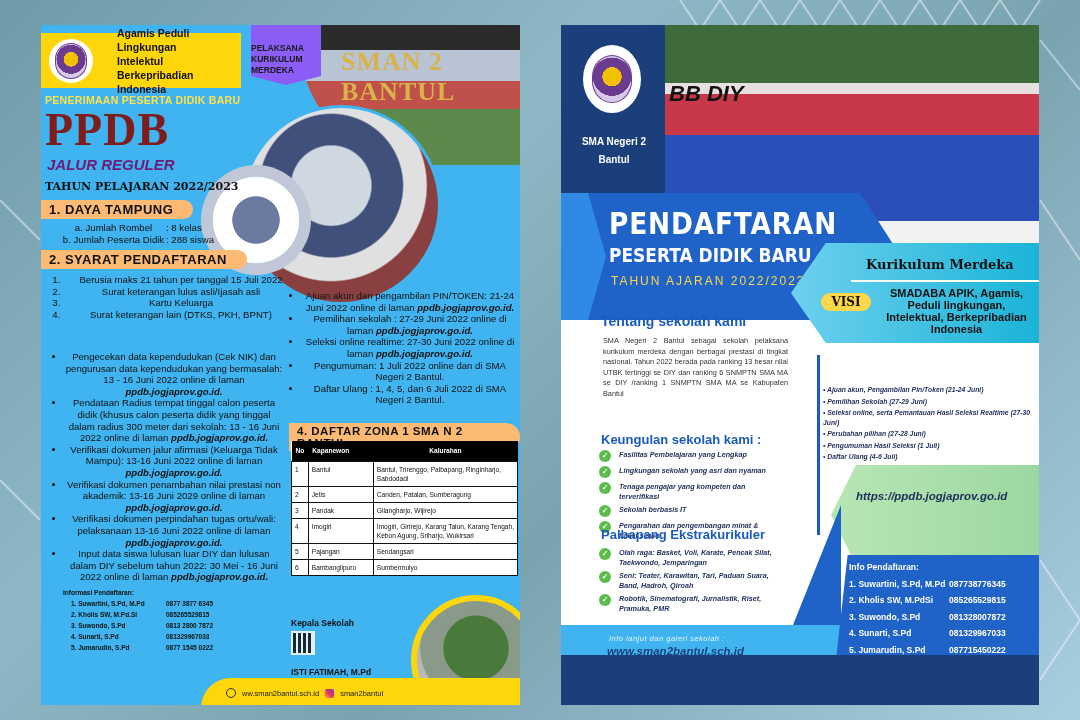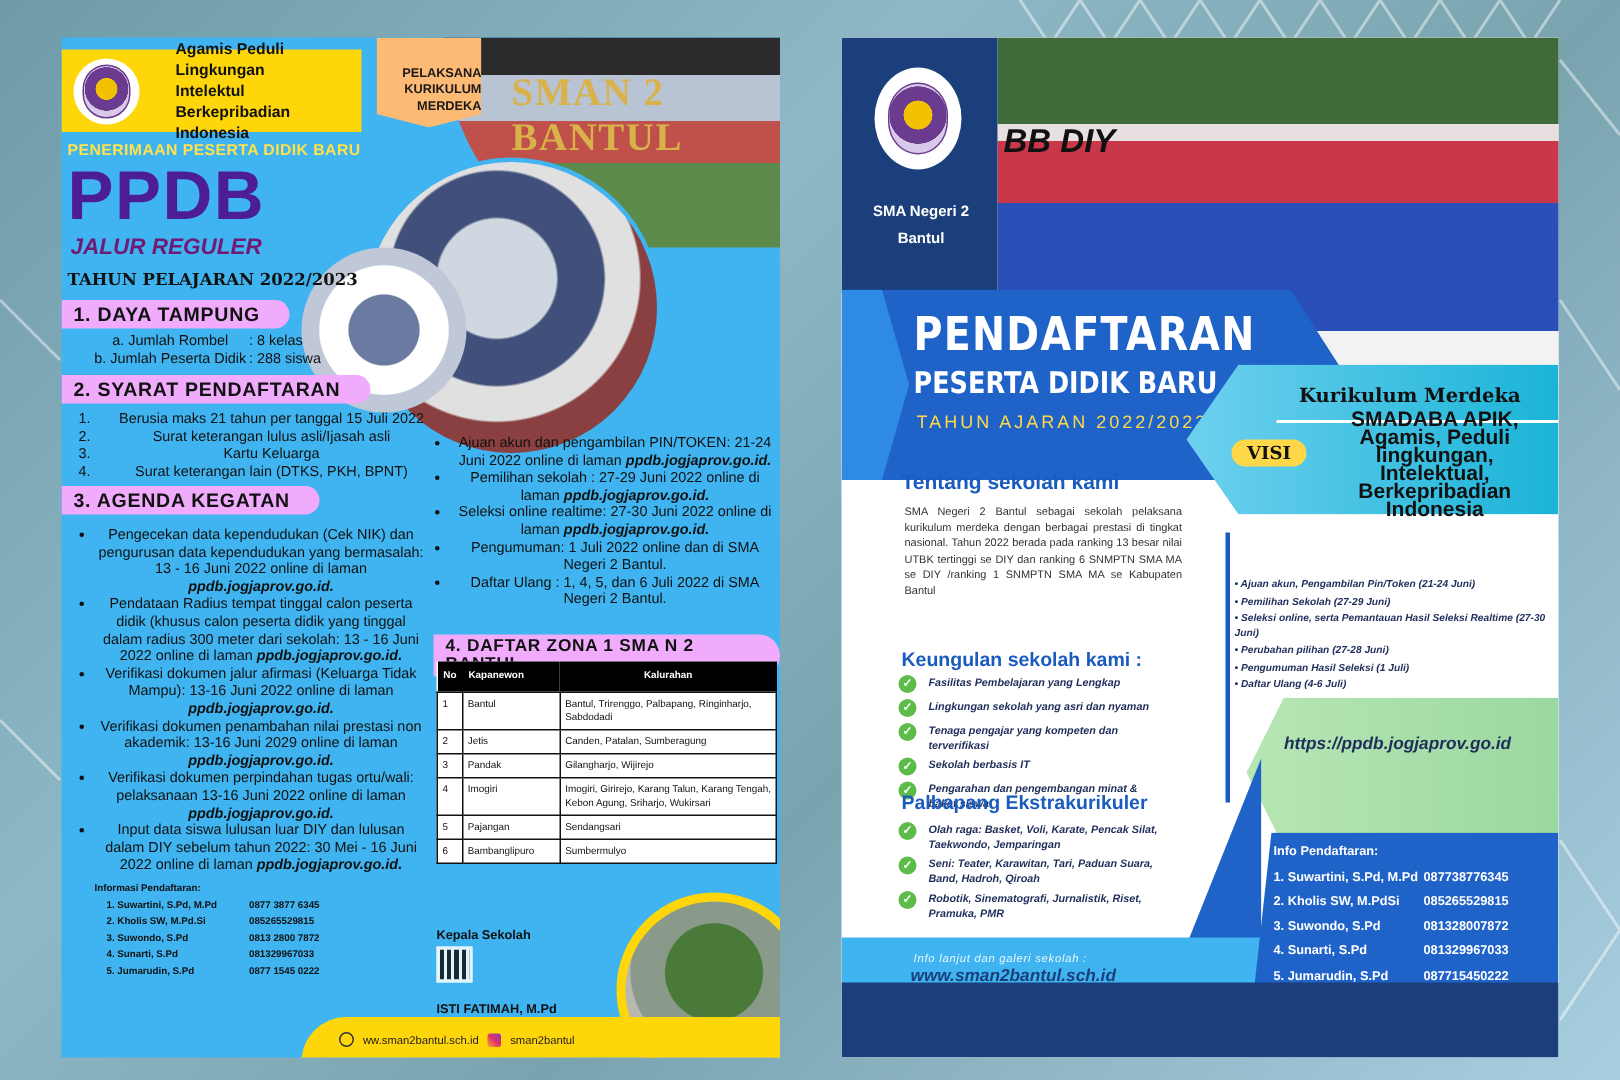--- a/index.html
+++ b/index.html
@@ -25,21 +25,21 @@
     display: flex; align-items: center; justify-content: center; flex-shrink: 0;
   }
   .logo-inner {
     width: 32px; height: 36px; border-radius: 50% / 45%;
     background: radial-gradient(circle at 50% 45%, #f2c200 0 30%, #6a3b8f 31% 60%, #d8c9e8 61%);
     border: 1px solid #6a3b8f;
   }
   .motto-text { margin-left: 24px; font-size: 10.5px; font-weight: bold; line-height: 14px; color: #111; }
   .pelaksana {
     position: absolute; left: 210px; top: 0; width: 70px; height: 60px;
-    background: #fdba74; font-size: 8.5px; font-weight: bold; text-align: right;
+    background: #8b5cf6; font-size: 8.5px; font-weight: bold; text-align: left;
     padding-top: 18px; line-height: 11px; color: #1a1a1a;
     clip-path: polygon(0 0, 100% 0, 100% 85%, 50% 100%, 0 85%);
   }
   .photo-top-right {
     position: absolute; left: 255px; top: 0; width: 224px; height: 140px;
     border-bottom-left-radius: 120px 140px;
     background: linear-gradient(180deg, #2b2b2b 0 18%, #b8c4d4 18% 40%, #c0504a 40% 60%, #5c8a4a 60%);
   }
   .sign-text {
     position: absolute; left: 300px; top: 22px; font-family: "Liberation Serif", serif;
@@ -51,28 +51,28 @@
     background: radial-gradient(circle at 45% 40%, #cfd8e0 0 25%, #40507a 26% 45%, #e0e0e0 46% 60%, #8a4040 61%);
     border: 3px solid #3fb4f0;
   }
   .photo-mid2 {
     position: absolute; left: 160px; top: 140px; width: 110px; height: 110px;
     border-radius: 50%;
     background: radial-gradient(circle at 50% 50%, #6b7aa0 0 30%, #ffffff 31% 55%, #c0c8d8 56%);
   }
   .sub-heading-yellow { position: absolute; left: 4px; top: 69px; font-size: 10.5px; font-weight: bold; color: #ffe14a; letter-spacing: 0.3px; }
   .ppdb-title {
-    position: absolute; left: 4px; top: 78px; font-family: Liberation Sans, sans-serif;
-    font-size: 46px; font-weight: 900; color: #4c1d95; letter-spacing: 1px;
+    position: absolute; left: 4px; top: 78px; font-family: Liberation Serif, serif;
+    font-size: 46px; font-weight: 900; color: #7f1d1d; letter-spacing: 1px;
   }
   .jalur { position: absolute; left: 6px; top: 131px; font-size: 15px; font-weight: 900; color: #701a75; font-style: italic; }
   .tahun-pel { position: absolute; left: 4px; top: 155px; font-family: "DejaVu Serif", serif; font-size: 11px; font-weight: 900; color: #111; }
 
   .sec-header {
-    position: absolute; background: #f0abfc; color: #111; font-weight: bold; font-size: 13px;
+    position: absolute; background: #fdba74; color: #111; font-weight: bold; font-size: 13px;
     padding: 2px 20px 2px 8px; border-radius: 0 14px 14px 0; letter-spacing: 0.5px;
   }
   .plain { position: absolute; font-size: 9.6px; color: #111; line-height: 11.6px; text-align: center; }
   .plain ol, .plain ul { padding-left: 14px; }
   .bullets li { margin-bottom: 0; }
   .url-b { font-weight: bold; font-style: italic; }
 
   .info-small { position: absolute; left: 22px; top: 562px; font-size: 6.5px; color: #111; line-height: 11px; }
   .info-small .h { font-weight: bold; }
   .info-row { display: flex; padding-left: 8px; }
@@ -136,21 +136,21 @@
     position: absolute; left: 230px; top: 218px; width: 248px; height: 100px;
     background: linear-gradient(90deg, #6ed0ee, #1ab4d8);
     clip-path: polygon(14% 0, 100% 0, 100% 100%, 14% 100%, 0 50%);
   }
   .r-kurikulum { position: absolute; left: 305px; top: 232px; font-family: "DejaVu Serif", serif; font-size: 13px; font-weight: bold; color: #111; }
   .r-kur-line { position: absolute; left: 290px; top: 255px; width: 188px; height: 2px; background: #fff; }
   .r-visi {
     position: absolute; left: 260px; top: 268px; width: 50px; height: 18px; background: #ffd84a; border-radius: 9px;
     font-family: "DejaVu Serif", serif; font-weight: 900; font-size: 12px; color: #111; text-align: center; line-height: 18px;
   }
-  .r-visi-text { position: absolute; left: 318px; top: 248px; width: 155px; text-align: center; font-size: 14px; font-weight: bold; color: #111; line-height: 12px; }
+  .r-visi-text { position: absolute; left: 318px; top: 262px; width: 155px; text-align: center; font-size: 11px; font-weight: bold; color: #111; line-height: 12px; }
 
   .r-h { position: absolute; color: #1a5bbf; font-weight: bold; }
   .r-para { position: absolute; left: 42px; top: 337px; width: 185px; font-size: 7.3px; color: #333; line-height: 10.5px; text-align: justify; }
   .check-list { position: absolute; left: 38px; list-style: none; font-size: 7.2px; font-style: italic; font-weight: bold; color: #1f2d5a; }
   .check-list li { display: flex; align-items: flex-start; margin-bottom: 4px; line-height: 9.5px; }
   .check-icon {
     width: 12px; height: 12px; border-radius: 50%; background: #5dbb4a; color: #fff; font-size: 8px; font-style: normal;
     display: flex; align-items: center; justify-content: center; margin-right: 8px; flex-shrink: 0;
   }
   .r-vline { position: absolute; left: 256px; top: 330px; width: 3px; height: 180px; background: #1a5bbf; }
@@ -239,21 +239,20 @@
   <div class="sec-header" style="left:0;top:225px;">2. SYARAT PENDAFTARAN</div>
   <div class="plain" style="left:8px;top:249px;width:250px;">
     <ol>
       <li>Berusia maks 21 tahun per tanggal 15 Juli 2022</li>
       <li>Surat keterangan lulus asli/Ijasah asli</li>
       <li>Kartu Keluarga</li>
       <li>Surat keterangan lain (DTKS, PKH, BPNT)</li>
     </ol>
   </div>
 
-  <div class="sec-header" style="left:0;top:299px;">3. AGENDA KEGATAN</div>
   <div class="plain bullets" style="left:10px;top:326px;width:232px;">
     <ul>
       <li><span>Pengecekan data kependudukan (Cek NIK) dan pengurusan data kependudukan yang bermasalah: 13 - 16 Juni 2022 online di laman</span> <span class="url-b">ppdb.jogjaprov.go.id.</span></li>
       <li><span>Pendataan Radius tempat tinggal calon peserta didik (khusus calon peserta didik yang tinggal dalam radius 300 meter dari sekolah: 13 - 16 Juni 2022 online di laman</span> <span class="url-b">ppdb.jogjaprov.go.id.</span></li>
       <li><span>Verifikasi dokumen jalur afirmasi (Keluarga Tidak Mampu): 13-16 Juni 2022 online di laman</span> <span class="url-b">ppdb.jogjaprov.go.id.</span></li>
       <li><span>Verifikasi dokumen penambahan nilai prestasi non akademik: 13-16 Juni 2029 online di laman</span> <span class="url-b">ppdb.jogjaprov.go.id.</span></li>
       <li><span>Verifikasi dokumen perpindahan tugas ortu/wali: pelaksanaan 13-16 Juni 2022 online di laman</span> <span class="url-b">ppdb.jogjaprov.go.id.</span></li>
       <li><span>Input data siswa lulusan luar DIY dan lulusan dalam DIY sebelum tahun 2022: 30 Mei - 16 Juni 2022 online di laman</span> <span class="url-b">ppdb.jogjaprov.go.id.</span></li>
     </ul>
   </div>

